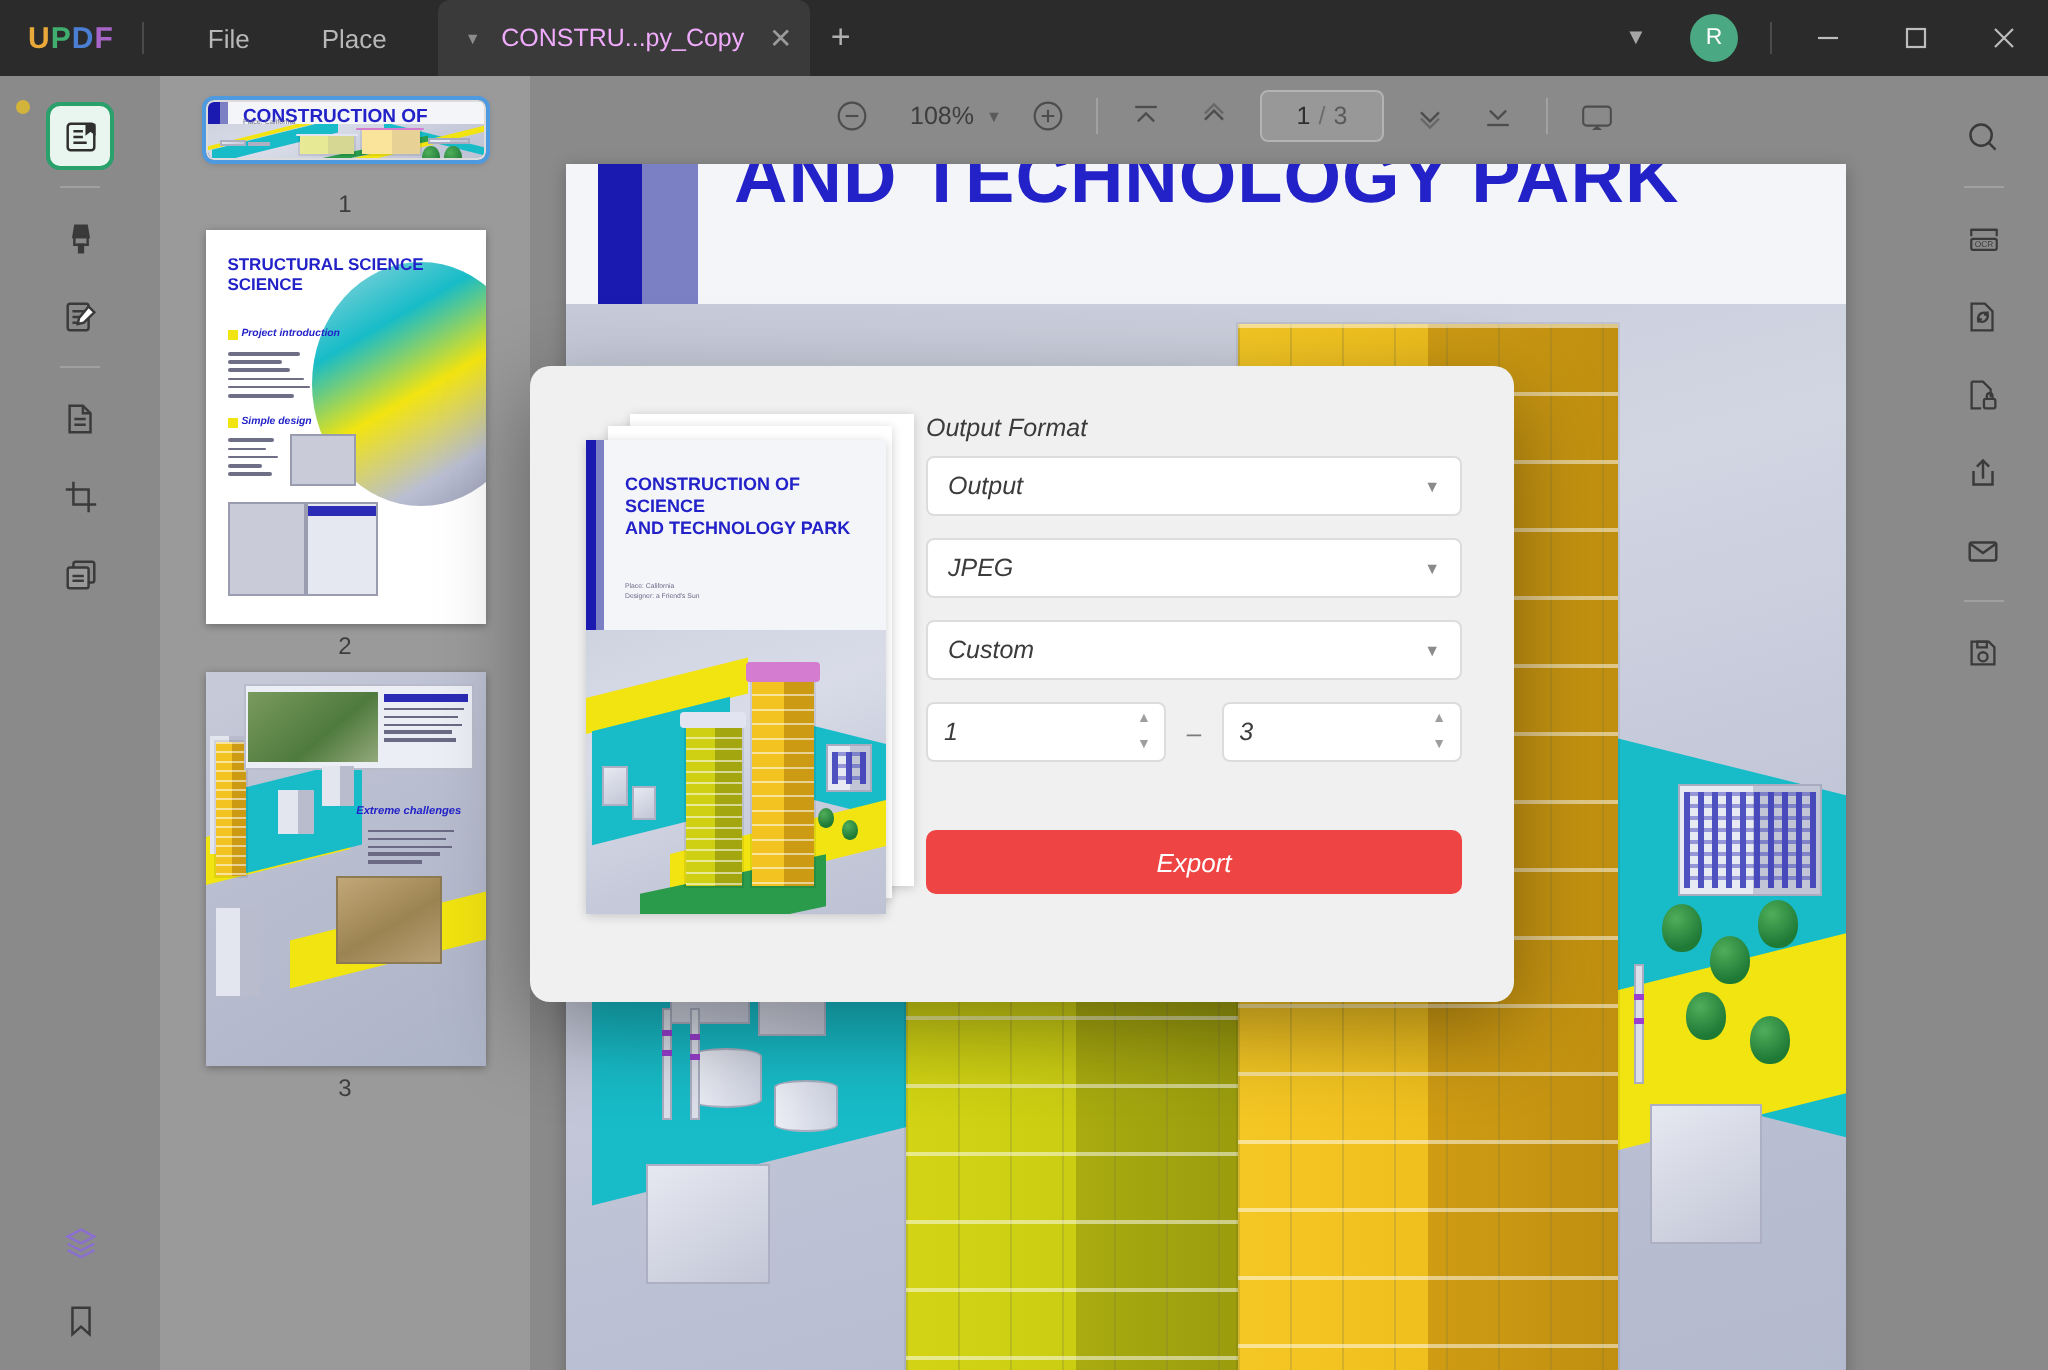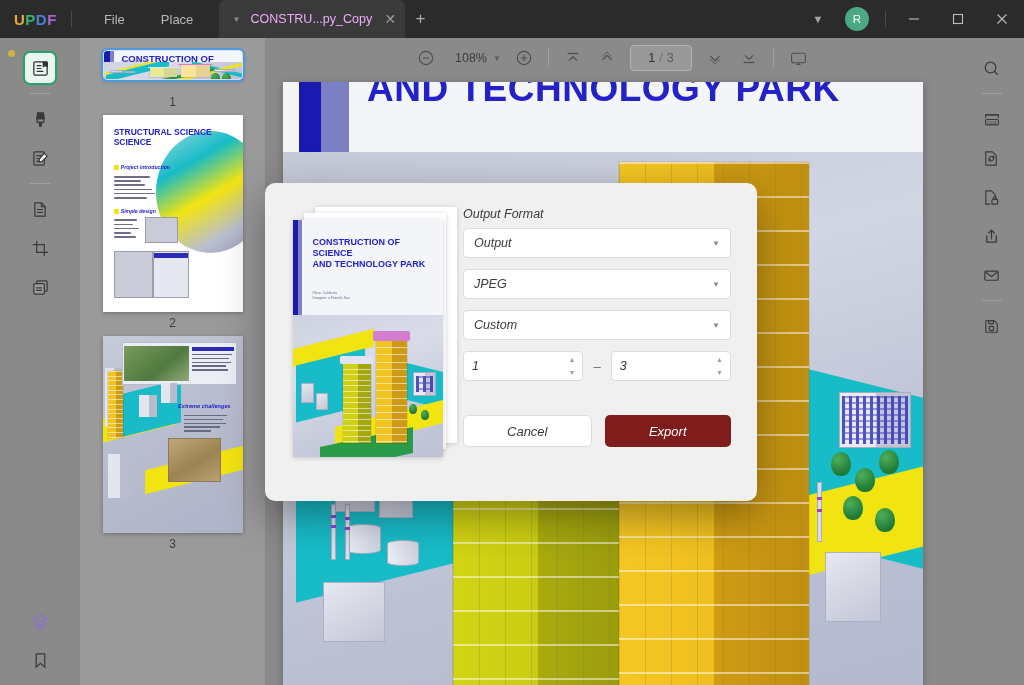--- a/index.html
+++ b/index.html
@@ -821,19 +821,18 @@
         <div class="spin">
           <span>3</span>
           <span class="arrows">
             <span>▲</span>
             <span>▼</span>
           </span>
         </div>
       </div>
 
       <div class="btnrow">
-        <div class="btn cancel">Cancel</div>
-        <div class="btn export" style="background: #7f1d1d;">Export</div>
+        <div class="btn export" style="background: #ef4444;">Export</div>
       </div>
     </div>
   </div>
 
 </div>
 
 </body></html>

